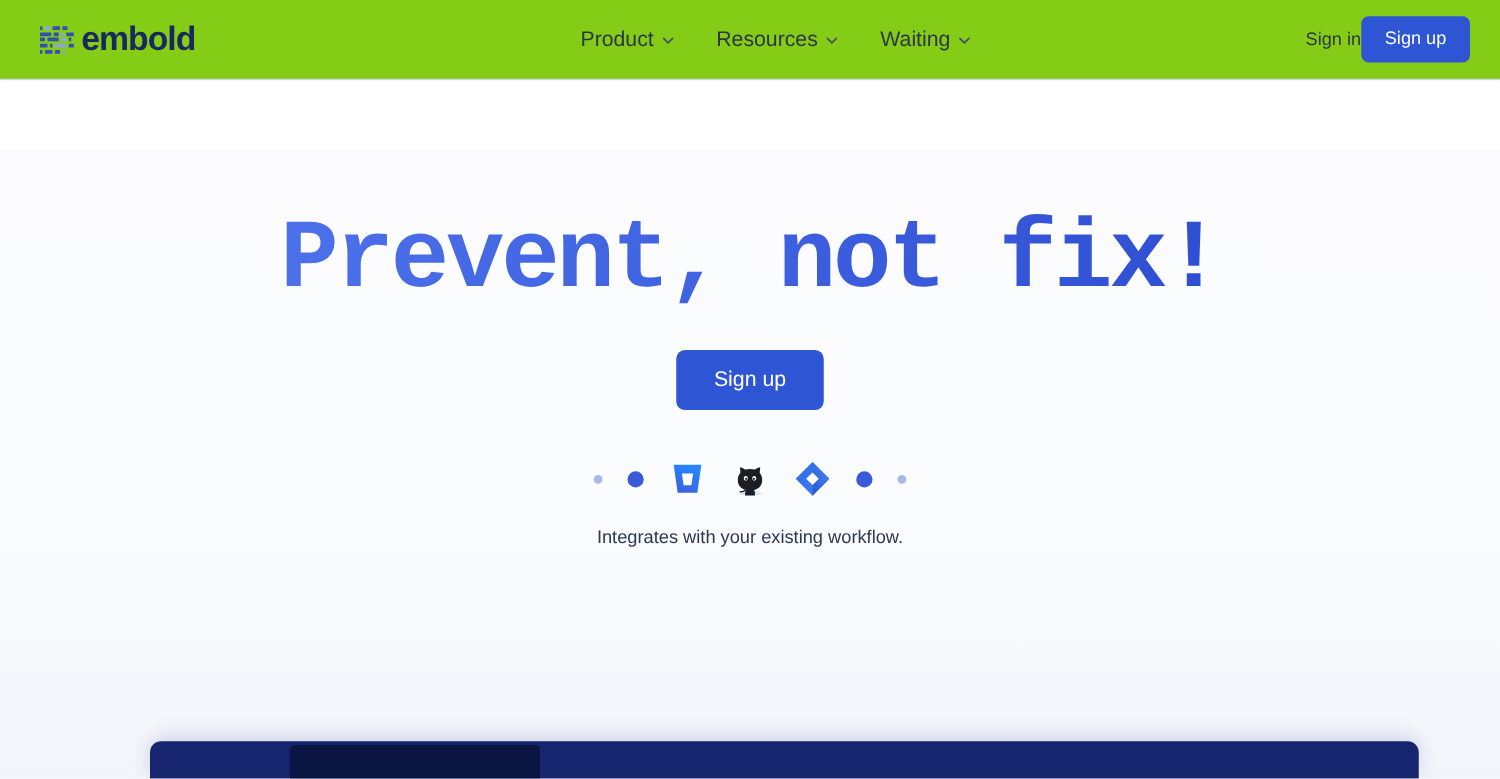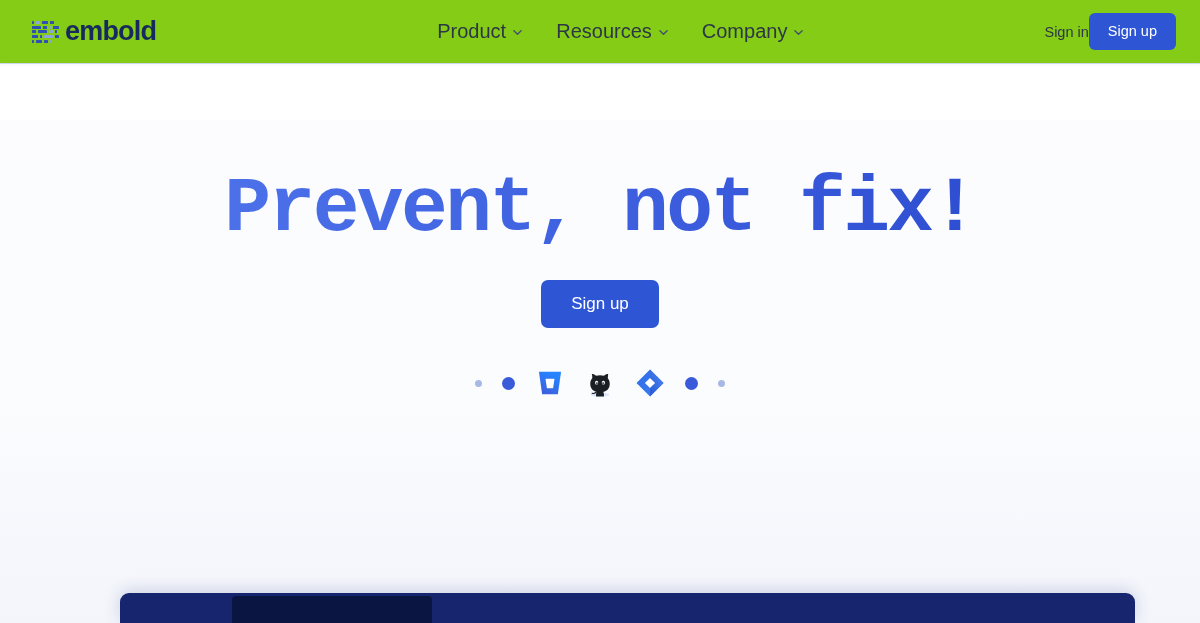--- a/index.html
+++ b/index.html
@@ -75,21 +75,21 @@
     justify-content: center;
     align-items: center;
     gap: 34px;
     margin-left: 40px;
   }
 
   .nav-item {
     display: inline-flex;
     align-items: center;
     gap: 7px;
-    font-size: 20px;
+    font-size: 17px;
     color: #2d3646;
     cursor: pointer;
     white-space: nowrap;
     background: none;
     border: none;
     font-family: inherit;
   }
 
   .chev {
     width: 9px;
@@ -293,21 +293,21 @@
     <button class="nav-item">
       <span>Resources</span>
       <span class="chev">
         <svg viewBox="0 0 10 10">
             <path d="M1 3 L5 7 L9 3" fill="none" stroke="#41506b" stroke-width="1.5" stroke-linecap="round" stroke-linejoin="round"></path>
           </svg>
       </span>
     </button>
 
     <button class="nav-item">
-      <span>Company</span>
+      <span>Waiting</span>
       <span class="chev">
         <svg viewBox="0 0 10 10">
             <path d="M1 3 L5 7 L9 3" fill="none" stroke="#41506b" stroke-width="1.5" stroke-linecap="round" stroke-linejoin="round"></path>
           </svg>
       </span>
     </button>
 
   </nav>
 
   <div class="nav-right">
@@ -374,18 +374,19 @@
         <path d="M16 1.6 L30.4 16 L16 30.4 Z" fill="url(#jrGradB)"></path>
         <path d="M16 10.6 L21.4 16 L16 21.4 L10.6 16 Z" fill="#ffffff"></path>
       </svg>
     </span>
 
     <span class="dot dot-md"></span>
     <span class="dot dot-sm"></span>
 
   </div>
 
+  <p class="integrations-caption">Integrates with your existing workflow.</p>
 
   <div class="product-panel">
     <div class="product-panel-dark"></div>
   </div>
 
 </section>
 
 </body></html>

